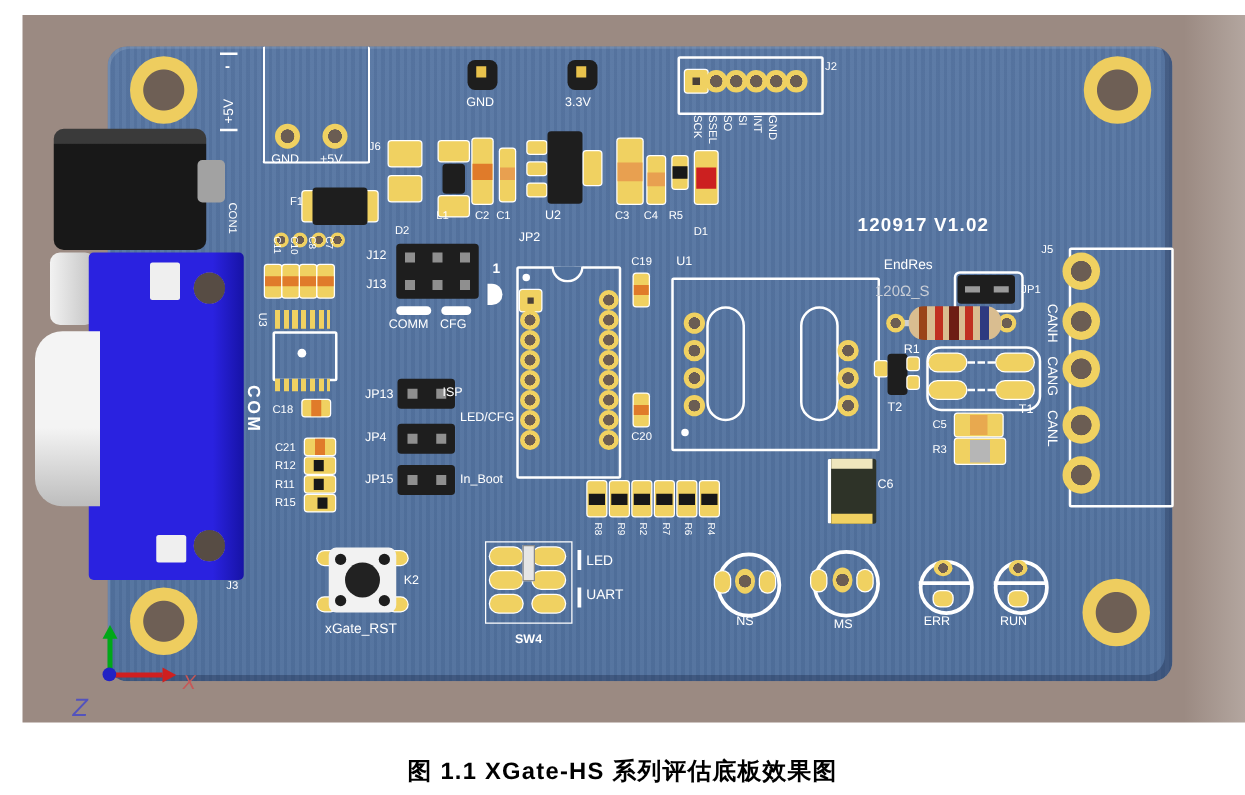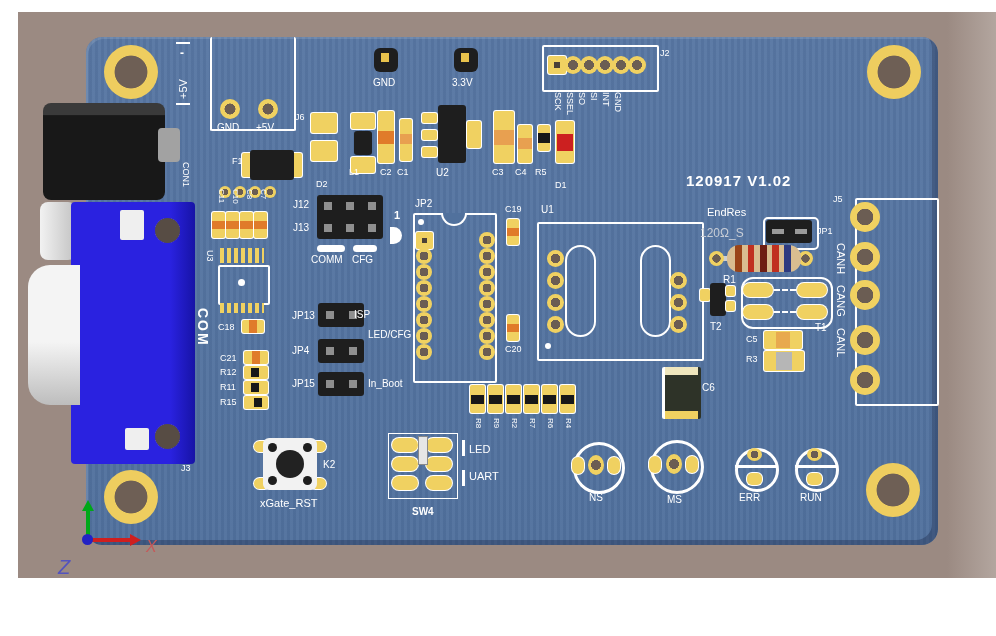--- a/index.html
+++ b/index.html
@@ -167,21 +167,21 @@
           <div class="jpin"></div>
     </div>
     <div style="position:absolute;left:231px;top:208px;width:28px;height:7px;background:#fff;border-radius:4px"></div>
     <div style="position:absolute;left:267px;top:208px;width:24px;height:7px;background:#fff;border-radius:4px"></div>
     <span class="lbl" style="left:225px;top:218px">COMM</span>
     <span class="lbl" style="left:266px;top:218px">CFG</span>
 
     <span class="lbl s11 b" style="left:308px;top:173px">1</span>
     <div style="position:absolute;left:304px;top:190px;width:12px;height:17px;background:#fff;border-radius:0 17px 17px 0"></div>
 
-    <span class="lbl" style="left:329px;top:162px">JP2</span>
+    <span class="lbl" style="left:329px;top:149px">JP2</span>
     <div class="box" style="left:327px;top:176px;width:80px;height:166px"></div>
     <div style="position:absolute;left:355px;top:176px;width:22px;height:11px;border:2px solid #fff;border-top:none;border-radius:0 0 22px 22px;background:#51719d"></div>
     <div class="dot" style="left:332px;top:182px;width:6px;height:6px"></div>
     <div class="pady" style="left:330px;top:195px;width:17px;height:17px"></div>
     <div style="position:absolute;left:336px;top:201px;width:5px;height:5px;background:#4a4038"></div>
     <div class="ring" style="left:330px;top:211px;width:16px;height:16px"></div>
     <div class="ring" style="left:330px;top:227px;width:16px;height:16px"></div>
     <div class="ring" style="left:330px;top:243px;width:16px;height:16px"></div>
     <div class="ring" style="left:330px;top:259px;width:16px;height:16px"></div>
     <div class="ring" style="left:330px;top:275px;width:16px;height:16px"></div>
@@ -388,14 +388,15 @@
 
   <div style="position:absolute;left:68px;top:498px;width:4px;height:30px;background:#00a818"></div>
   <div style="position:absolute;left:64px;top:488px;width:0;height:0;border-left:6px solid transparent;border-right:6px solid transparent;border-bottom:11px solid #00a818"></div>
   <div style="position:absolute;left:70px;top:526px;width:42px;height:4px;background:#cf1f1f"></div>
   <div style="position:absolute;left:112px;top:522px;width:0;height:0;border-top:6px solid transparent;border-bottom:6px solid transparent;border-left:11px solid #cf1f1f"></div>
   <div style="position:absolute;left:64px;top:522px;width:11px;height:11px;background:#2222c4;border-radius:50%"></div>
   <span style="position:absolute;left:128px;top:526px;color:#c65858;font-size:16px;font-style:italic">X</span>
   <span style="position:absolute;left:40px;top:544px;color:#5353bd;font-size:20px;font-style:italic">Z</span>
  </div>
 
+ <div class="caption">图 1.1  XGate-HS 系列评估底板效果图</div>
 
 </div>
 
 </body></html>

